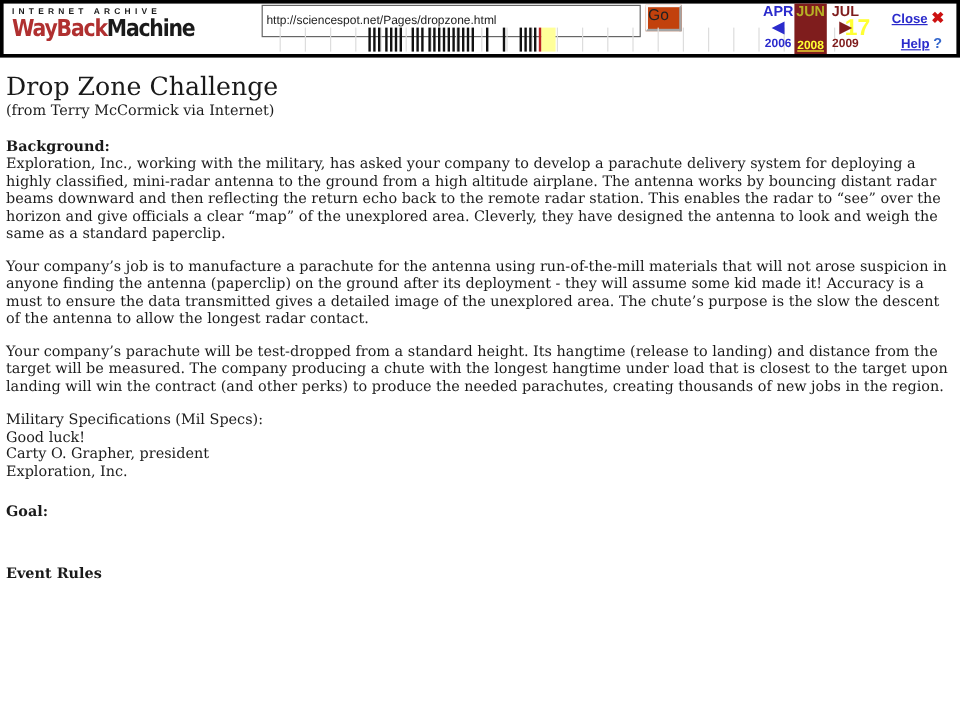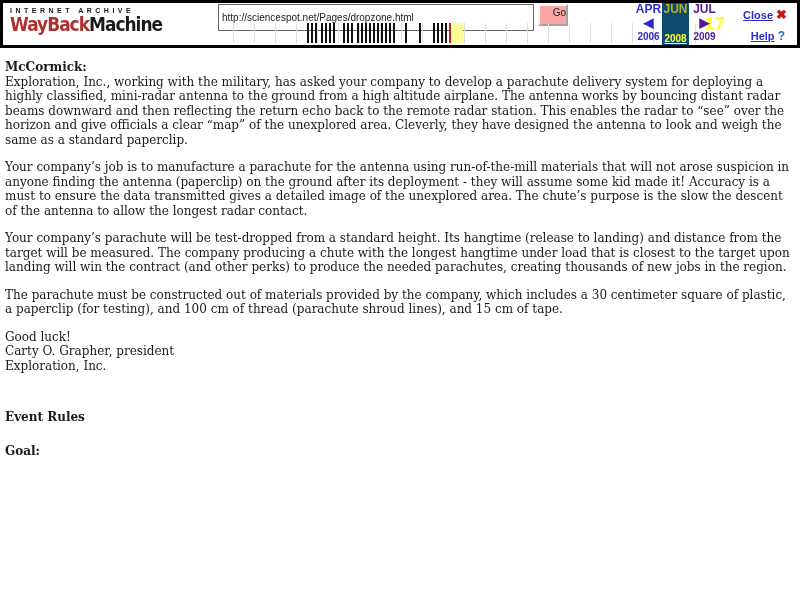--- a/index.html
+++ b/index.html
@@ -12,31 +12,31 @@
   .wb-logo-top{font-size:7px;font-weight:bold;letter-spacing:3.5px;color:#1a1a1a;white-space:nowrap;}
   .wb-logo-brand{font-size:17px;font-weight:bold;letter-spacing:-1px;line-height:18px;
                  font-family:"DejaVu Sans", sans-serif;transform:scaleY(1.15);transform-origin:left top;white-space:nowrap;}
   .wb-logo-brand .red{color:#b03030;}
   .wb-logo-brand .blk{color:#1a1a1a;}
   .wb-captures{position:absolute;left:125px;top:19px;width:96px;text-align:center;}
   .wb-captures a{font-size:10px;font-weight:bold;color:#2b2bcc;text-decoration:underline;cursor:pointer;}
   .wb-range{font-size:8px;color:#888;margin-top:2px;white-space:nowrap;}
   .wb-url{position:absolute;left:215px;top:1px;width:308px;height:13px;border:1px solid #666;
           font-size:10px;font-family:"Liberation Sans", sans-serif;padding:6px 3px;color:#222;}
-  .wb-go{position:absolute;left:535px;top:1px;width:26px;height:18px;background:#fca5a5;
-         border:2px outset #f8f8f8;font-size:10px;font-family:"Liberation Sans", sans-serif;
-         color:#222;text-align:right;line-height:14px;cursor:pointer;}
+  .wb-go{position:absolute;left:535px;top:1px;width:26px;height:18px;background:#c2410c;
+         border:2px outset #f8f8f8;font-size:13px;font-family:"Liberation Sans", sans-serif;
+         color:#222;text-align:left;line-height:14px;cursor:pointer;}
   .wb-timeline{position:absolute;left:228px;top:20px;width:478px;height:20px;cursor:pointer;}
   .wb-timeline .tick{position:absolute;top:0;width:1px;height:20px;}
   .wb-timeline .bar{position:absolute;top:0;width:2px;height:20px;}
   .wb-timeline .hl{position:absolute;top:0;height:20px;}
   .wb-navcol{position:absolute;top:0;width:27px;height:42px;text-align:center;font-weight:bold;}
   .wb-prev{left:632px;color:#2b2bcc;}
-  .wb-next{left:688px;color:#4c1d95;}
-  .wb-cur{left:659px;background:#0c4a6e;color:#ffff33;}
+  .wb-next{left:688px;color:#7f1d1d;}
+  .wb-cur{left:659px;background:#7f1d1d;color:#ffff33;}
   .wb-m{font-size:12px;line-height:12px;display:block;}
   .wb-arrow{font-size:13px;line-height:15px;display:block;cursor:pointer;}
   .wb-y{font-size:10px;line-height:13px;display:block;cursor:pointer;}
   .wb-cur .wb-m{color:#b8b125;}
   .wb-cur .wb-d{font-size:19px;line-height:17px;font-weight:bold;display:block;padding-left:42px;}
   .wb-cur .wb-y{text-decoration:underline;}
   .wb-close{position:absolute;right:10px;top:4px;font-size:11px;white-space:nowrap;}
   .wb-help{position:absolute;right:12px;top:26px;font-size:11px;white-space:nowrap;}
   .wb-link{color:#2b2bcc;text-decoration:underline;font-weight:bold;cursor:pointer;}
   .wb-x{color:#cc1111;font-weight:bold;font-size:13px;cursor:pointer;}
@@ -142,31 +142,33 @@
     <span class="wb-link">Close</span>
     <span class="wb-x">✖</span>
   </div>
   <div class="wb-help">
     <span class="wb-link">Help</span>
     <span class="wb-q">?</span>
   </div>
 </div>
 
 <div class="doc">
+  <h1>Drop Zone Challenge</h1>
+  <p class="subtitle">(from Terry McCormick via Internet)</p>
 
-  <div class="bold tight">McCormick:</div>
+  <div class="bold tight">Background:</div>
   <p>Exploration, Inc., working with the military, has asked your company to develop a parachute delivery system for deploying a highly classified, mini-radar antenna to the ground from a high altitude airplane. The antenna works by bouncing distant radar beams downward and then reflecting the return echo back to the remote radar station. This enables the radar to “see” over the horizon and give officials a clear “map” of the unexplored area. Cleverly, they have designed the antenna to look and weigh the same as a standard paperclip.</p>
 
   <p>Your company’s job is to manufacture a parachute for the antenna using run-of-the-mill materials that will not arose suspicion in anyone finding the antenna (paperclip) on the ground after its deployment - they will assume some kid made it! Accuracy is a must to ensure the data transmitted gives a detailed image of the unexplored area. The chute’s purpose is the slow the descent of the antenna to allow the longest radar contact.</p>
 
   <p>Your company’s parachute will be test-dropped from a standard height. Its hangtime (release to landing) and distance from the target will be measured. The company producing a chute with the longest hangtime under load that is closest to the target upon landing will win the contract (and other perks) to produce the needed parachutes, creating thousands of new jobs in the region.</p>
 
-  <p>The parachute must be constructed out of materials provided by the company, which includes a 30 centimeter square of plastic, a paperclip (for testing), and 100 cm of thread (parachute shroud lines), and 15 cm of tape.</p>
+  <div class="tight">Military Specifications (Mil Specs):</div>
 
   <p class="preline">Good luck!
 Carty O. Grapher, president
 Exploration, Inc.</p>
 
 
+  <div class="bold gap-mid">Goal:</div>
+
   <div class="bold gap-big">Event Rules</div>
-
-  <div class="bold gap-mid">Goal:</div>
 </div>
 
 </body></html>

